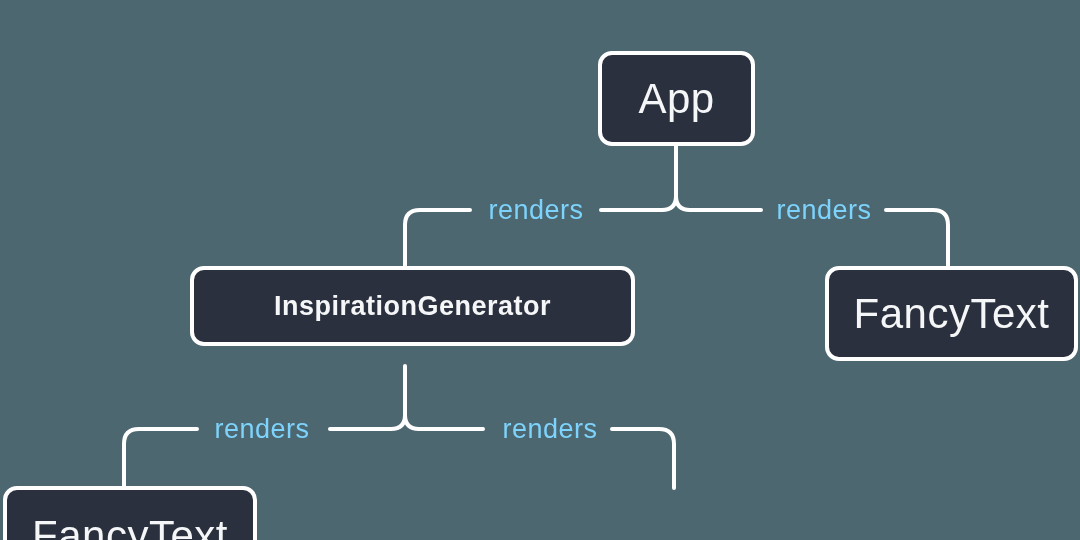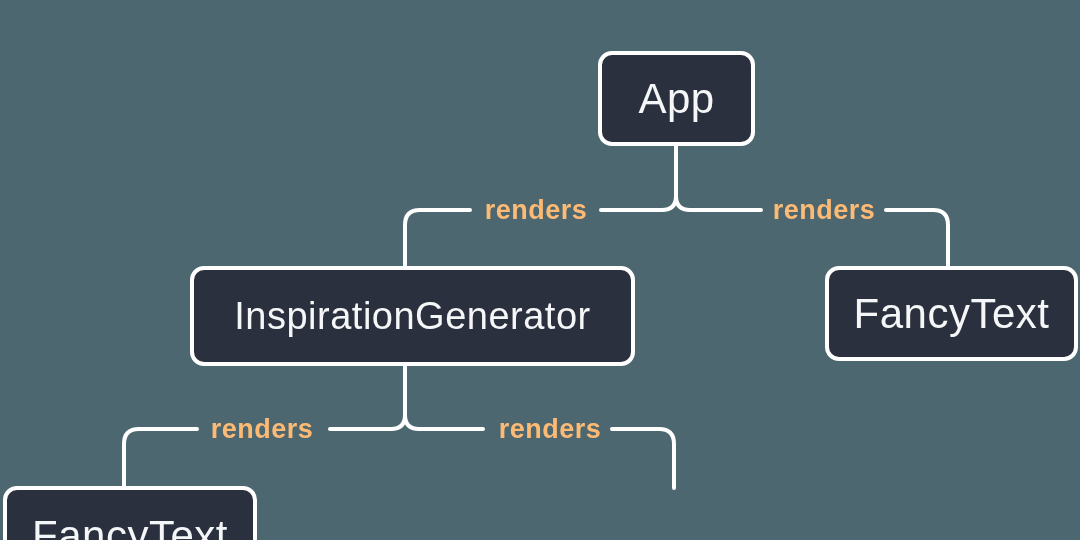--- a/index.html
+++ b/index.html
@@ -38,30 +38,30 @@
     color: #f5f6f7;
     display: flex;
     align-items: center;
     justify-content: center;
     font-size: 42px;
     font-weight: 400;
     letter-spacing: 0.5px;
     white-space: nowrap;
   }
   .node-app                  { left: 598px; top: 3px;   width: 157px; height: 95px; }
-  .node-inspiration          { left: 190px; top: 218px; width: 445px; height: 100px; font-size: 38px; }
+  .node-inspiration          { left: 190px; top: 218px; width: 445px; height: 80px; font-size: 27px; font-weight: bold; }
   .node-fancytext-right      { left: 825px; top: 218px; width: 253px; height: 95px; }
   .node-fancytext-left       { left: 3px;   top: 438px; width: 254px; height: 99px; }
   .node-copyright            { left: 548px; top: 440px; width: 257px; height: 95px; }
   .edge-label {
     position: absolute;
     transform: translate(-50%, -50%);
-    color: #fdba74;
+    color: #7dd3fc;
     font-size: 27px;
-    font-weight: 700;
+    font-weight: 400;
     letter-spacing: 0.5px;
     white-space: nowrap;
   }
   .edge-label-0 { left: 536px; top: 162px; }
   .edge-label-1 { left: 824px; top: 162px; }
   .edge-label-2 { left: 262px; top: 381px; }
   .edge-label-3 { left: 550px; top: 381px; }
 </style>
 </head>
 <body>

